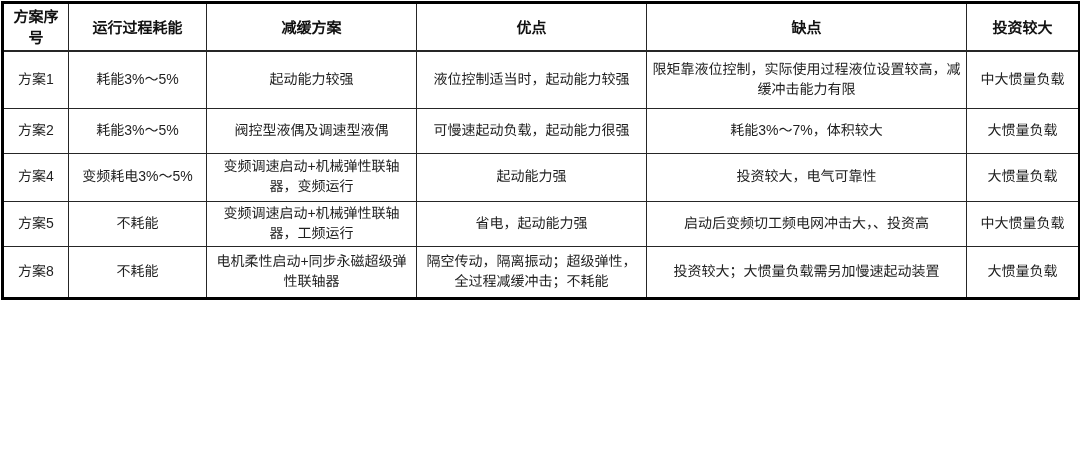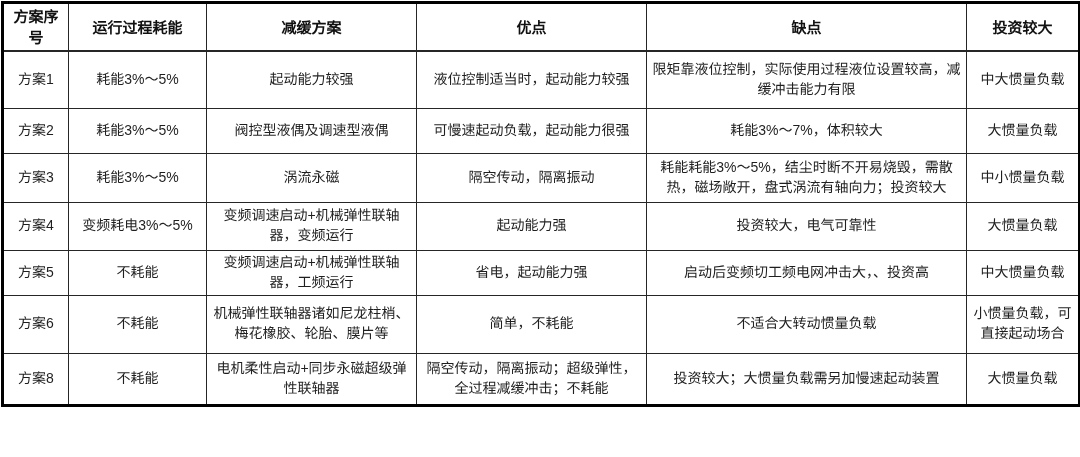--- a/index.html
+++ b/index.html
@@ -91,52 +91,36 @@
         <td>中大惯量负载</td>
       </tr>
       <tr class="h-r2">
         <td>方案2</td>
         <td>耗能3%～5%</td>
         <td>阀控型液偶及调速型液偶</td>
         <td>可慢速起动负载，起动能力很强</td>
         <td>耗能3%～7%，体积较大</td>
         <td>大惯量负载</td>
       </tr>
-      <tr class="h-r3">
-        <td>方案3</td>
-        <td>耗能3%～5%</td>
-        <td>涡流永磁</td>
-        <td>隔空传动，隔离振动</td>
-        <td>耗能耗能3%～5%，结尘时断不开易烧毁，需散热，磁场敞开，盘式涡流有轴向力；投资较大</td>
-        <td>中小惯量负载</td>
-      </tr>
       <tr class="h-r4">
         <td>方案4</td>
         <td>变频耗电3%～5%</td>
         <td>变频调速启动+机械弹性联轴器，变频运行</td>
         <td>起动能力强</td>
         <td>投资较大，电气可靠性</td>
         <td>大惯量负载</td>
       </tr>
       <tr class="h-r5">
         <td>方案5</td>
         <td>不耗能</td>
         <td>变频调速启动+机械弹性联轴器，工频运行</td>
         <td>省电，起动能力强</td>
         <td>启动后变频切工频电网冲击大，、投资高</td>
         <td>中大惯量负载</td>
       </tr>
-      <tr class="h-r6">
-        <td>方案6</td>
-        <td>不耗能</td>
-        <td>机械弹性联轴器诸如尼龙柱梢、梅花橡胶、轮胎、膜片等</td>
-        <td>简单，不耗能</td>
-        <td>不适合大转动惯量负载</td>
-        <td>小惯量负载，可直接起动场合</td>
-      </tr>
       <tr class="h-r8">
         <td>方案8</td>
         <td>不耗能</td>
         <td>电机柔性启动+同步永磁超级弹性联轴器</td>
         <td>隔空传动，隔离振动；超级弹性，全过程减缓冲击；不耗能</td>
         <td>投资较大；大惯量负载需另加慢速起动装置</td>
         <td>大惯量负载</td>
       </tr>
     </tbody>
   </table>

